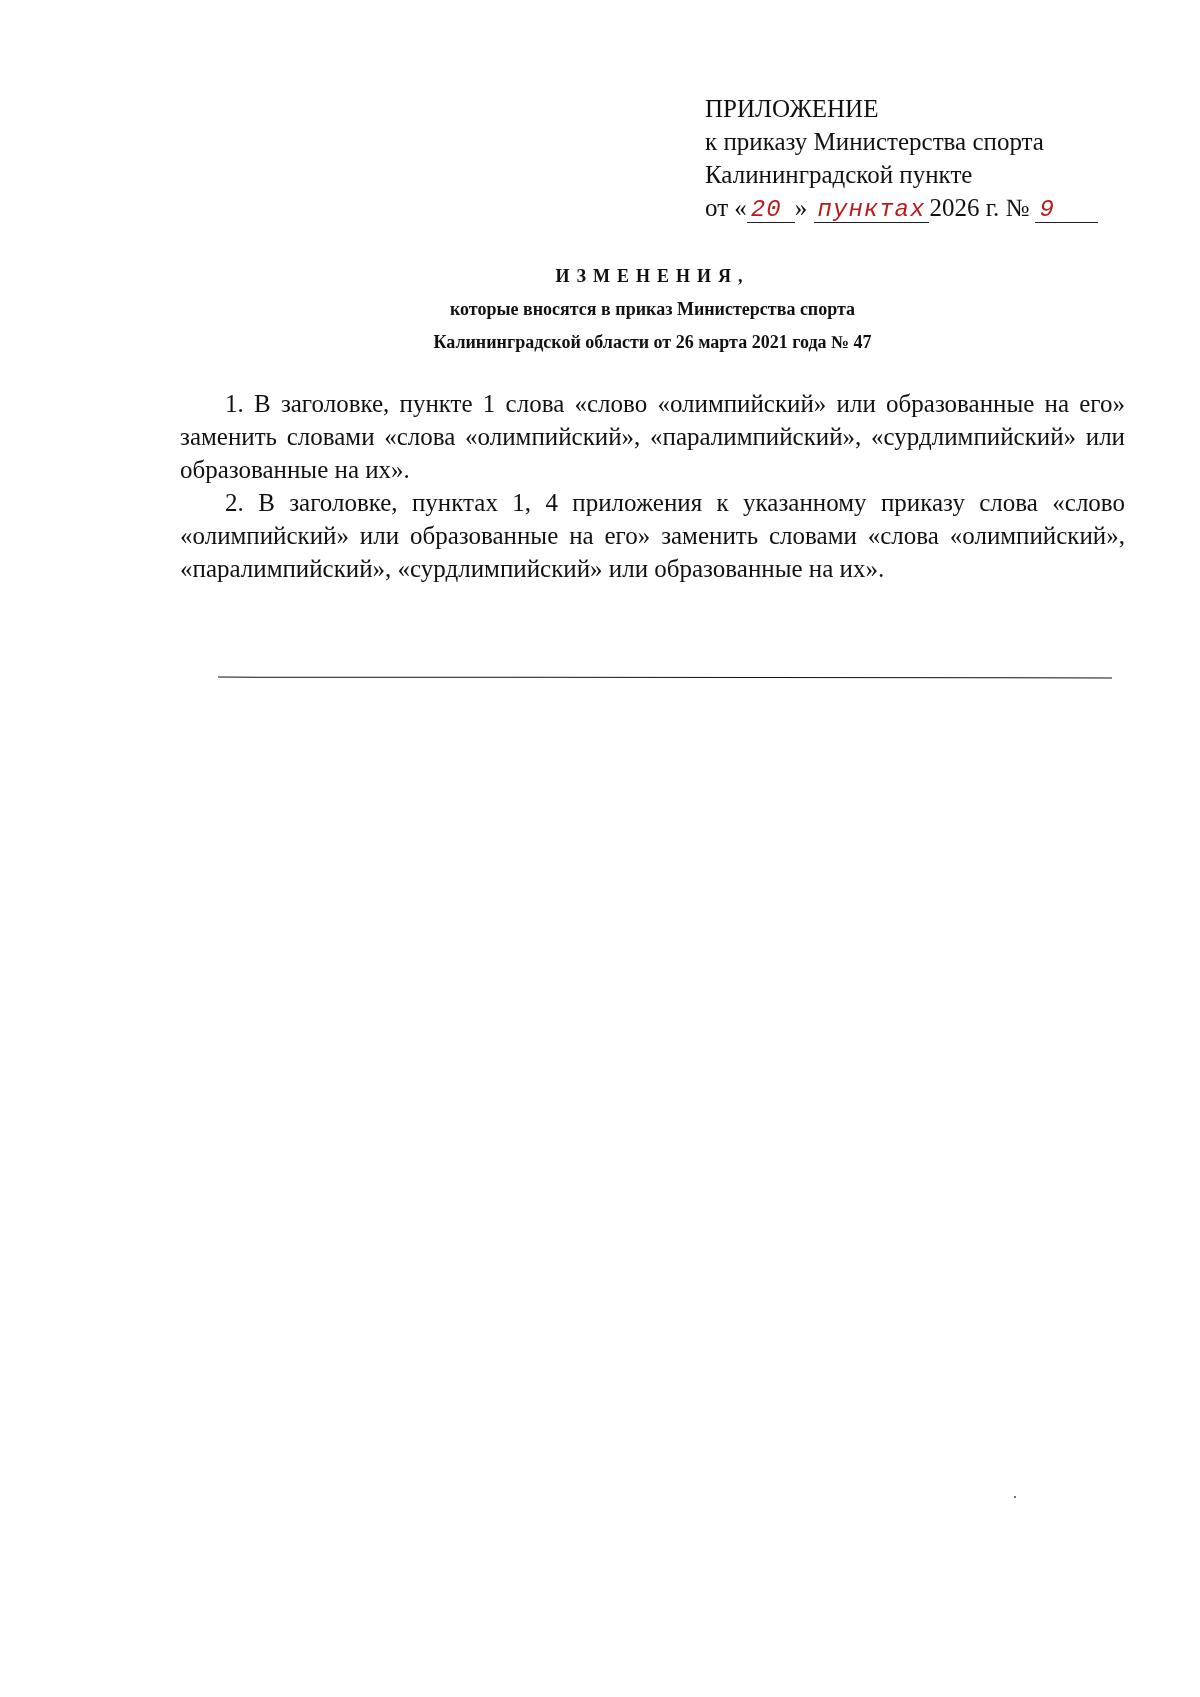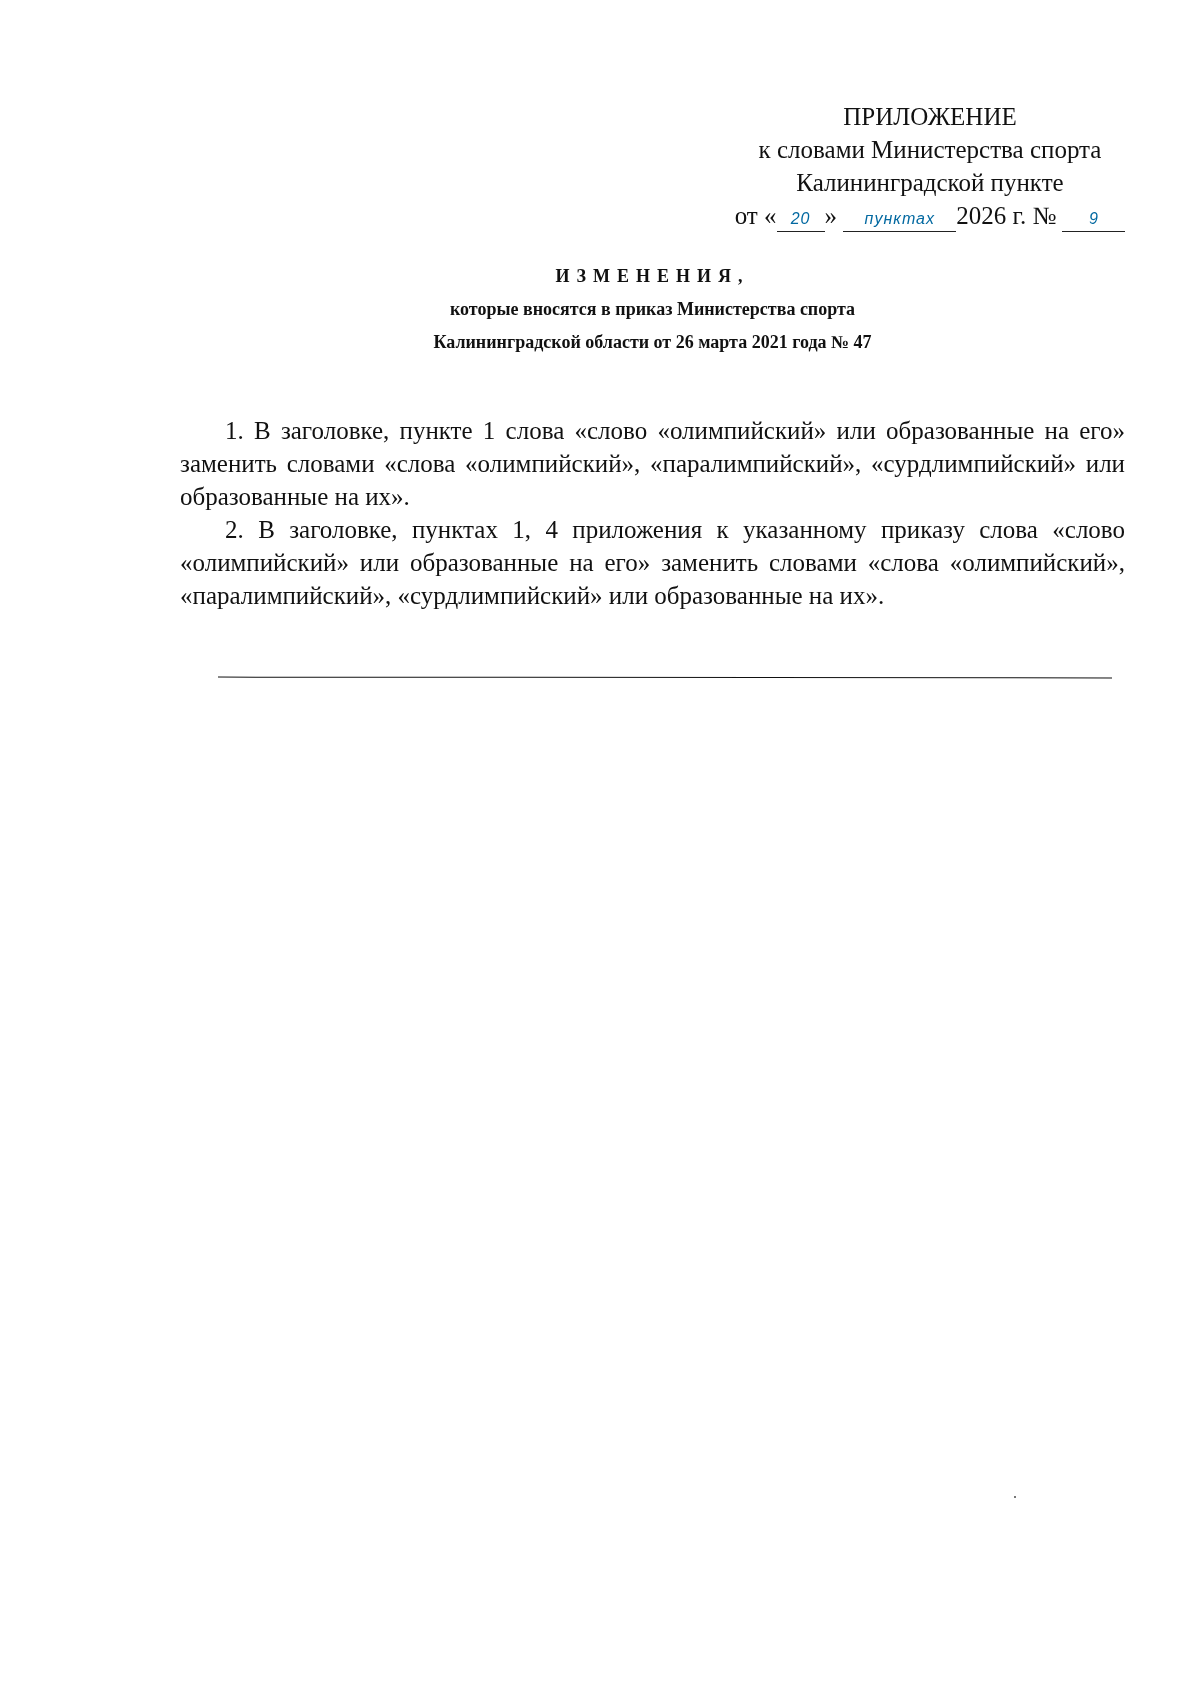--- a/index.html
+++ b/index.html
@@ -1,51 +1,51 @@
 <!DOCTYPE html>
 <html><head>
 <meta charset="utf-8">
 <style>
   html, body { margin: 0; padding: 0; background: #ffffff; }
   body { width: 1200px; height: 1697px; position: relative; overflow: hidden;
          font-family: "Liberation Serif", "DejaVu Serif", serif; color: #111; }
   .page { position: absolute; left: 0; top: 0; width: 1200px; height: 1697px; background: #fff; }
 
-  .appendix { position: absolute; left: 705px; top: 100px; width: 450px; text-align: center;
+  .appendix { position: absolute; left: 705px; top: 92px; width: 450px; 
               font-size: 25px; line-height: 33px; }
   .appendix .line { display: block; white-space: nowrap; }
-  .hw { font-family: Liberation Sans, sans-serif; font-style: italic; font-size: 16px;
+  .hw { font-family: Liberation Mono, monospace; font-style: italic; font-size: 24px;
         display: inline-block; border-bottom: 1.5px solid #222; line-height: 24px; padding: 0 4px;
-        color: #0369a1; letter-spacing: 1px; }
+        color: #b91c1c; letter-spacing: 1px; }
   .hw.day { min-width: 40px; }
   .hw.month { min-width: 105px; }
   .hw.num { min-width: 55px; margin-left: 6px; }
 
   .title { position: absolute; left: 180px; top: 260px; width: 945px; text-align: center;
            font-weight: bold; font-size: 18px; line-height: 33px; }
   .title .heading { display: block; letter-spacing: 7px; }
   .title .sub { display: block; }
 
-  .body { position: absolute; left: 180px; top: 414px; width: 945px;
+  .body { position: absolute; left: 180px; top: 387px; width: 945px;
           font-size: 25px; line-height: 33px; text-align: justify; }
   .body p { margin: 0; text-indent: 45px; }
 
   .rule { position: absolute; left: 218px; top: 677px; width: 894px; height: 0;
           border-top: 1.6px solid #111; transform: rotate(0.05deg); }
 
   .speck { position: absolute; left: 1014px; top: 1496px; width: 2px; height: 2px; background: #777; }
 </style>
 </head>
 <body>
 
 <div class="page">
 
   <div class="appendix">
     <span class="line">ПРИЛОЖЕНИЕ</span>
-    <span class="line">к словами Министерства спорта</span>
+    <span class="line">к приказу Министерства спорта</span>
     <span class="line">Калининградской пункте</span>
     <span class="line">
       <span>от «</span><span class="hw day">20</span><span>»</span>
       <span class="hw month">пунктах</span><span>2026 г. №</span><span class="hw num">9</span>
     </span>
   </div>
 
   <div class="title">
     <span class="heading">ИЗМЕНЕНИЯ,</span>
     <span class="sub">которые вносятся в приказ Министерства спорта</span>

